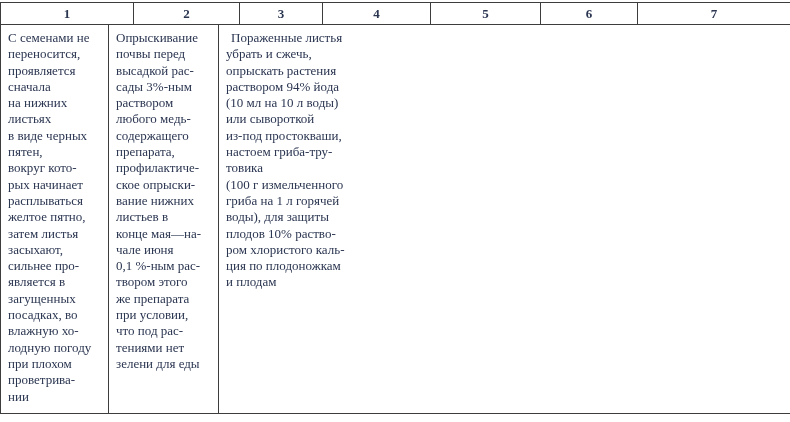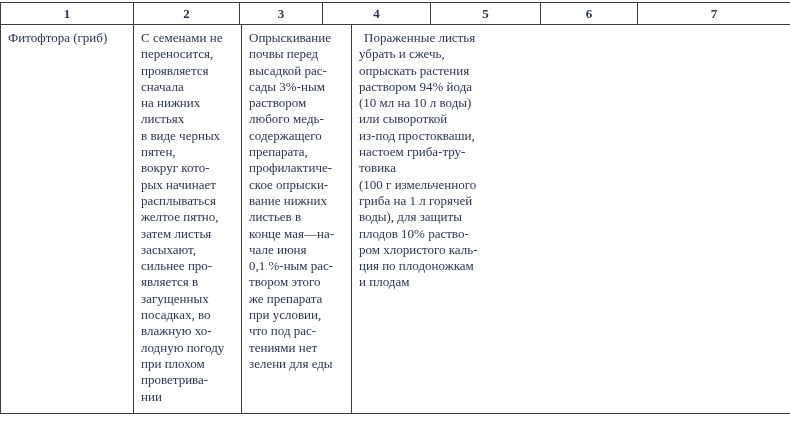--- a/index.html
+++ b/index.html
@@ -78,21 +78,20 @@
       <div class="hcell c1">1</div>
       <div class="hcell c2">2</div>
       <div class="hcell c3">3</div>
       <div class="hcell c4">4</div>
       <div class="hcell c5">5</div>
       <div class="hcell c6">6</div>
       <div class="hcell c7">7</div>
     </div>
 
     <div class="body-row">
-      <div class="bcell c1">Фитофтора (гриб)</div>
       <div class="bcell c4">С семенами не
 переносится,
 проявляется
 сначала
 на нижних
 листьях
 в виде черных
 пятен,
 вокруг кото-
 рых начинает

